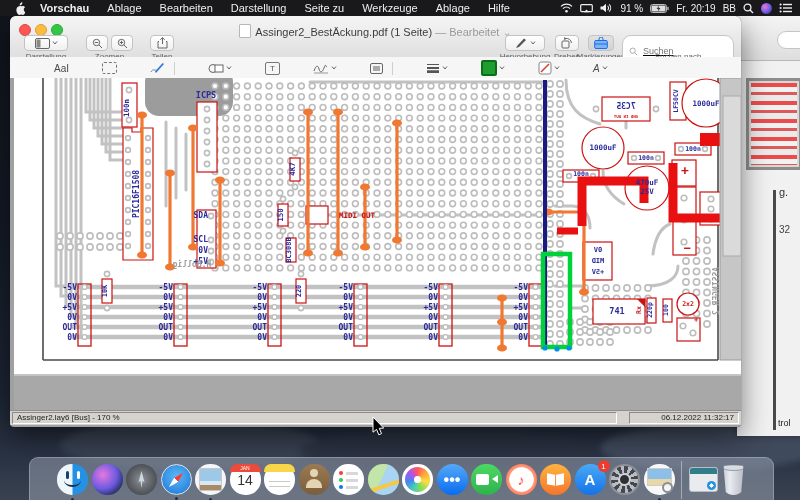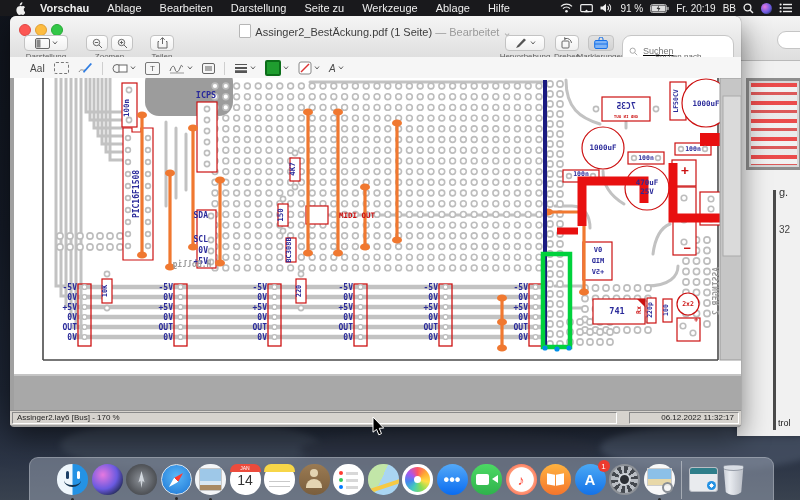--- a/index.html
+++ b/index.html
@@ -51,21 +51,21 @@
   .tbtn{position:absolute;height:16px;background:linear-gradient(#fff,#f0f0f0);border:1px solid #c3c3c3;border-radius:4px;
     display:flex;align-items:center;justify-content:center;gap:2px;box-sizing:border-box;}
   .tbtn.active{background:linear-gradient(#e2e2e2,#d2d2d2);}
   .tlabel{position:absolute;font-size:8px;color:#5d5d5d;text-align:center;white-space:nowrap;}
   #searchfield{position:absolute;left:612px;top:19px;width:112px;height:32px;border:1px solid #c6c6c6;border-radius:9px;
     background:#fff;display:flex;align-items:center;padding:0 6px;box-sizing:border-box;gap:3px;text-decoration:underline;}
   #searchfield input{border:none;outline:none;width:70px;font-size:9px;color:#555;background:transparent;font-family:"Liberation Sans",sans-serif;}
   
   #markupbar{position:absolute;left:0;top:41px;right:0;height:22px;background:#f6f6f6;border-bottom:1px solid #c2c2c2;
     display:flex;align-items:center;gap:9px;padding-left:20px;}
-  .mk{display:flex;align-items:center;gap:2px;color:#5a5a5a;}
+  .mk{display:flex;align-items:center;gap:2px;color:#5a5a5a;margin-left:24px;}
   .mk .gl{font-size:10px;color:#4a4a4a;}
   .mksep{width:1px;height:13px;background:#cfcfcf;}
   
   #content{position:absolute;left:0;top:63px;right:0;height:332px;background:#a0a0a0;}
   #pcbsvg{position:absolute;left:0;top:-1px;}
   .pcbtxt{font-family:"DejaVu Sans Mono",monospace;font-weight:bold;}
   
   #statusbar{position:absolute;left:0;right:0;top:394px;height:15px;background:#d6d3ce;border-top:1px solid #8e8e8e;
     display:flex;align-items:center;justify-content:space-between;padding:0 2px;box-sizing:border-box;}
   .scell{font-size:8px;color:#222;background:#d6d3ce;border:1px solid;border-color:#8a8a8a #fff #fff #8a8a8a;

